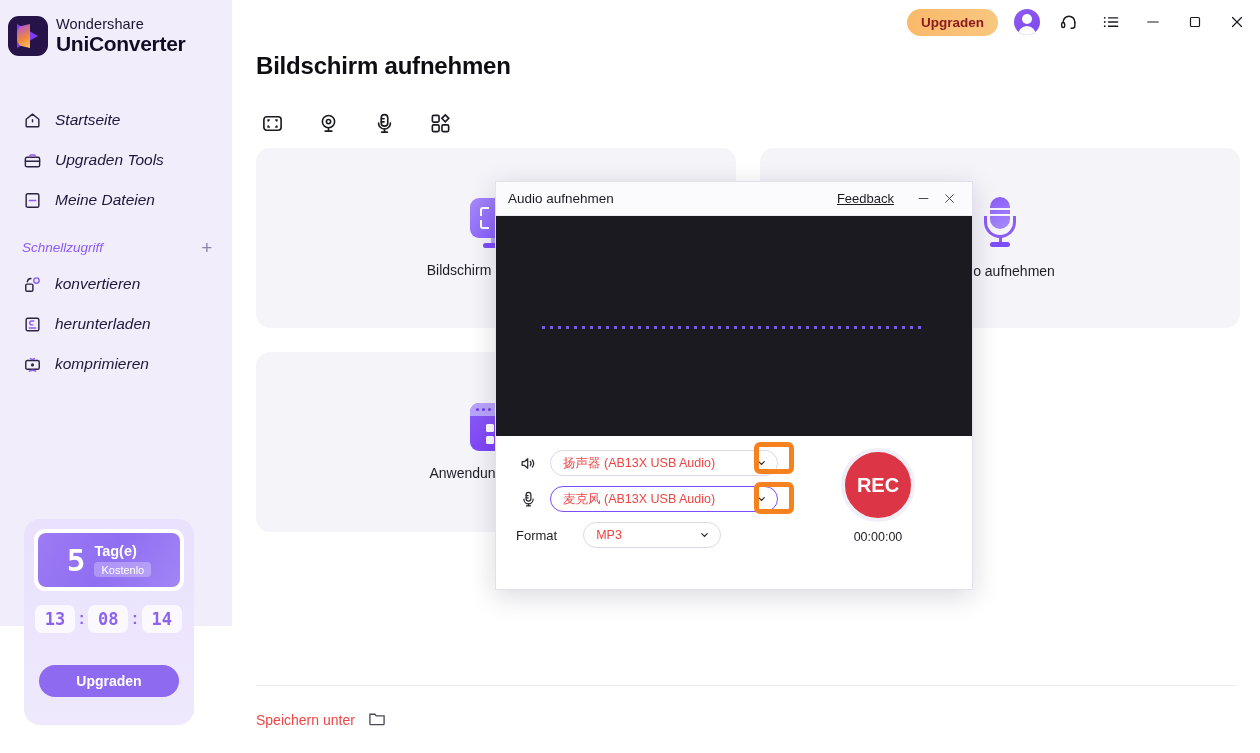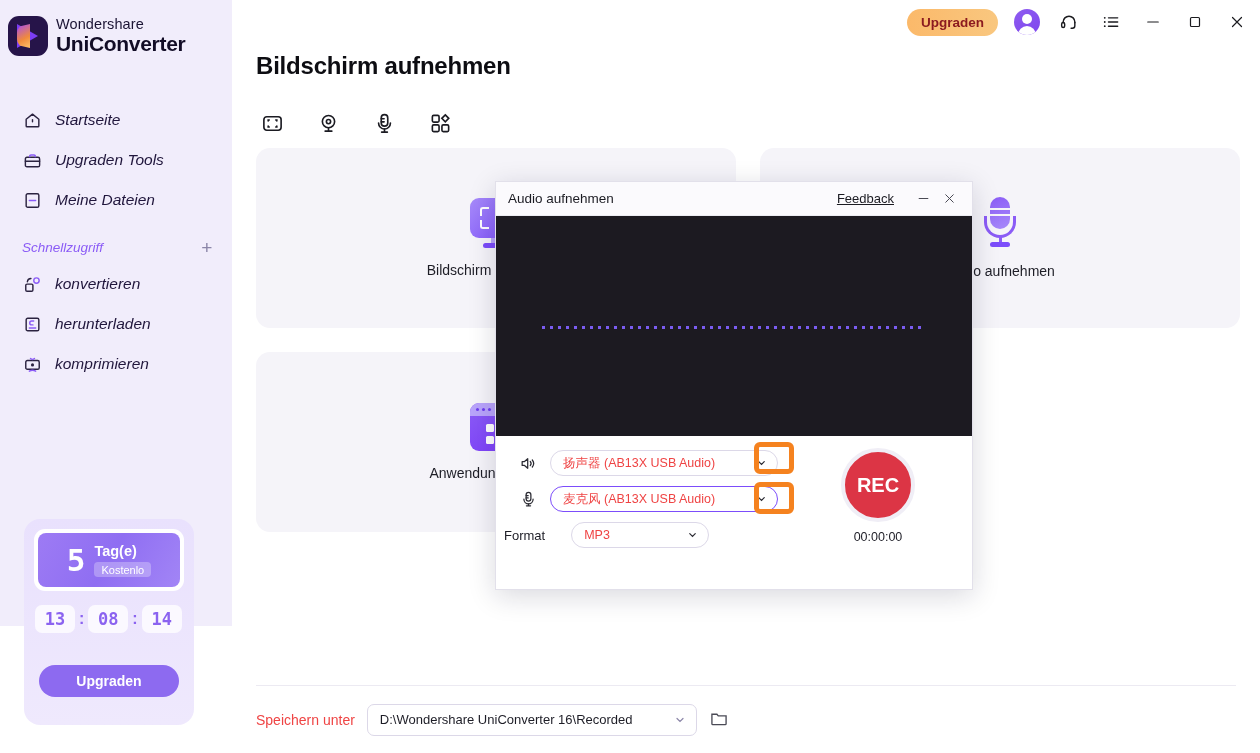--- a/index.html
+++ b/index.html
@@ -202,21 +202,21 @@
   .ctl-row { display: flex; align-items: center; gap: 12px; padding-left: 22px; margin-bottom: 10px; }
   .ctl-ic { width: 20px; height: 20px; display:flex; align-items:center; justify-content:center; color:#2b2b33; }
   .combo {
     width: 228px; height: 26px; border: 1px solid #dcd8e8; border-radius: 13px;
     display: flex; align-items: center; padding: 0 26px 0 12px;
     font-size: 12.5px; color: #ef4444; cursor: pointer; position: relative; background:#fff;
   }
   .combo.active { border: 1.6px solid #7c4dfb; }
   .combo .cv { white-space: nowrap; overflow: hidden; text-overflow: ellipsis; }
   .combo .arr { position: absolute; right: 10px; top: 50%; transform: translateY(-50%); }
-  .fmt-row { display: flex; align-items: center; gap: 26px; padding-left: 8px; }
+  .fmt-row { display: flex; align-items: center; gap: 26px; padding-left: 20px; }
   .fmt-lab { font-size: 13px; color: #1d1d26; }
   .combo.fmt { width: 138px; height: 26px; }
 
   .hilite {
     position: absolute; border: 5px solid #f5821f; border-radius: 6px;
     pointer-events: none;
   }
 
   .rec-wrap {
     position: absolute; right: 34px; top: 12px; width: 120px;
@@ -448,26 +448,20 @@
               </div>
           </div>
           <div class="feat-label">Anwendungsrecorder</div>
         </div>
         <div class="feat-card" style="visibility:hidden"></div>
       </div>
     </div>
 
     <div class="savebar">
       <span class="save-label">Speichern unter</span>
-      <div class="save-select">
-        <span>D:\Wondershare UniConverter 16\Recorded</span>
-        <svg width="12" height="12" viewBox="0 0 24 24" stroke="#8b86a8" stroke-width="2.4" fill="none">
-            <path d="M6 9l6 6 6-6" stroke-linecap="round"></path>
-          </svg>
-      </div>
       <span class="folder-ic">
         <svg width="20" height="20" viewBox="0 0 24 24" fill="none" stroke="#4a4a55" stroke-width="1.6">
           <path d="M3.5 7.5h6l1.6 2h9.4V19a1 1 0 0 1-1 1h-15a1 1 0 0 1-1-1z"></path>
         </svg>
       </span>
     </div>
   </div>
 
   <div class="dialog">
     <div class="dlg-head">

